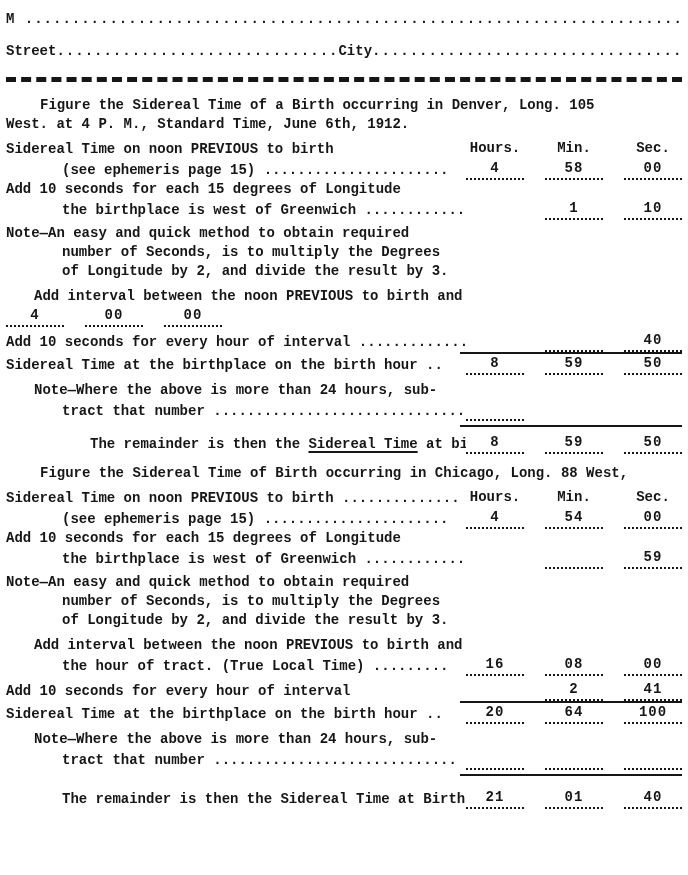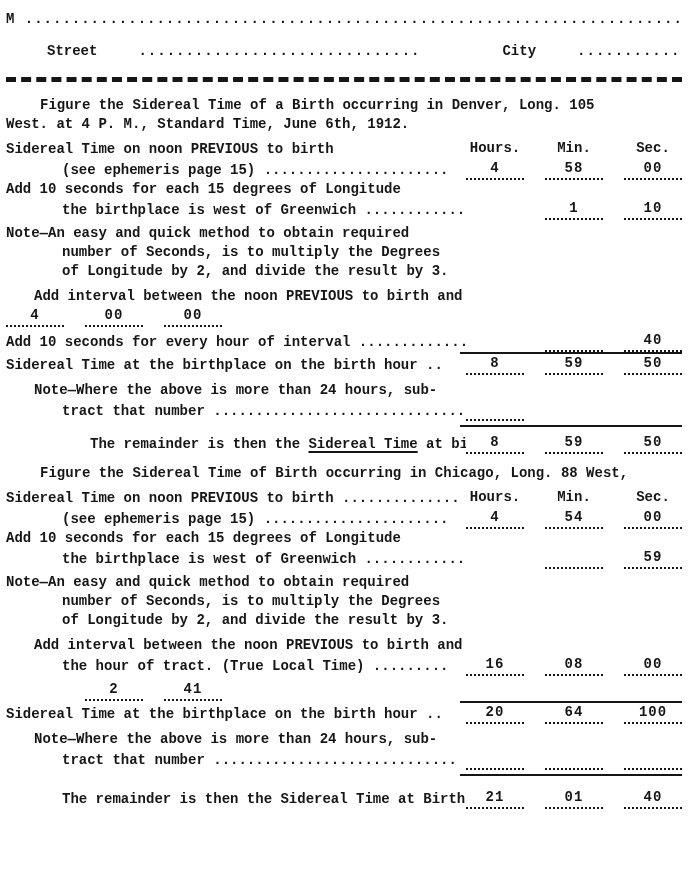--- a/index.html
+++ b/index.html
@@ -18,21 +18,21 @@
         border-bottom:2px dotted #161616;letter-spacing:1px;}
   .cell.blank{border-bottom:none;}
   .cell.head{border-bottom:none;letter-spacing:0;}
   .ind{padding-left:56px;}
   .tind{padding-left:34px;}
   .u{text-decoration:underline;text-decoration-thickness:2px;text-underline-offset:3px;}
   .rule-row{display:flex;justify-content:flex-end;}
   .rule{width:222px;border-top:2.5px solid #161616;height:0;}
   .dash-sep{border-top:5px dashed #161616;height:0;margin-top:16px;margin-bottom:14px;}
   .m-line{margin-bottom:13px;}
-  .street-line{display:flex;gap:41px;}
+  .street-line{display:flex;}
   .dotted-text{letter-spacing:1px;}
   .mt4{margin-top:4px;} .mt6{margin-top:6px;margin-left:28px;} .mt8{}
   .mt10{margin-top:10px;} .mt12{margin-top:12px;}
   .spacer{display:inline-block;}
 </style>
 </head>
 <body>
 
 <div>
   <div class="line m-line dotted-text">
@@ -180,20 +180,21 @@
   <div class="row">
     <span class="label ind">the hour of tract. (True Local Time) .........</span>
     <span class="cells">
       <span class="cell">16</span>
       <span class="cell">08</span>
       <span class="cell">00</span>
     </span>
   </div>
 
   <div class="row mt4">
+    <span class="label">Add 10 seconds for every hour of interval</span>
     <span class="cells">
       <span class="cell blank"></span>
       <span class="cell">2</span>
       <span class="cell">41</span>
     </span>
   </div>
 
   <div class="rule-row mt8">
     <div class="rule"></div>
   </div>

